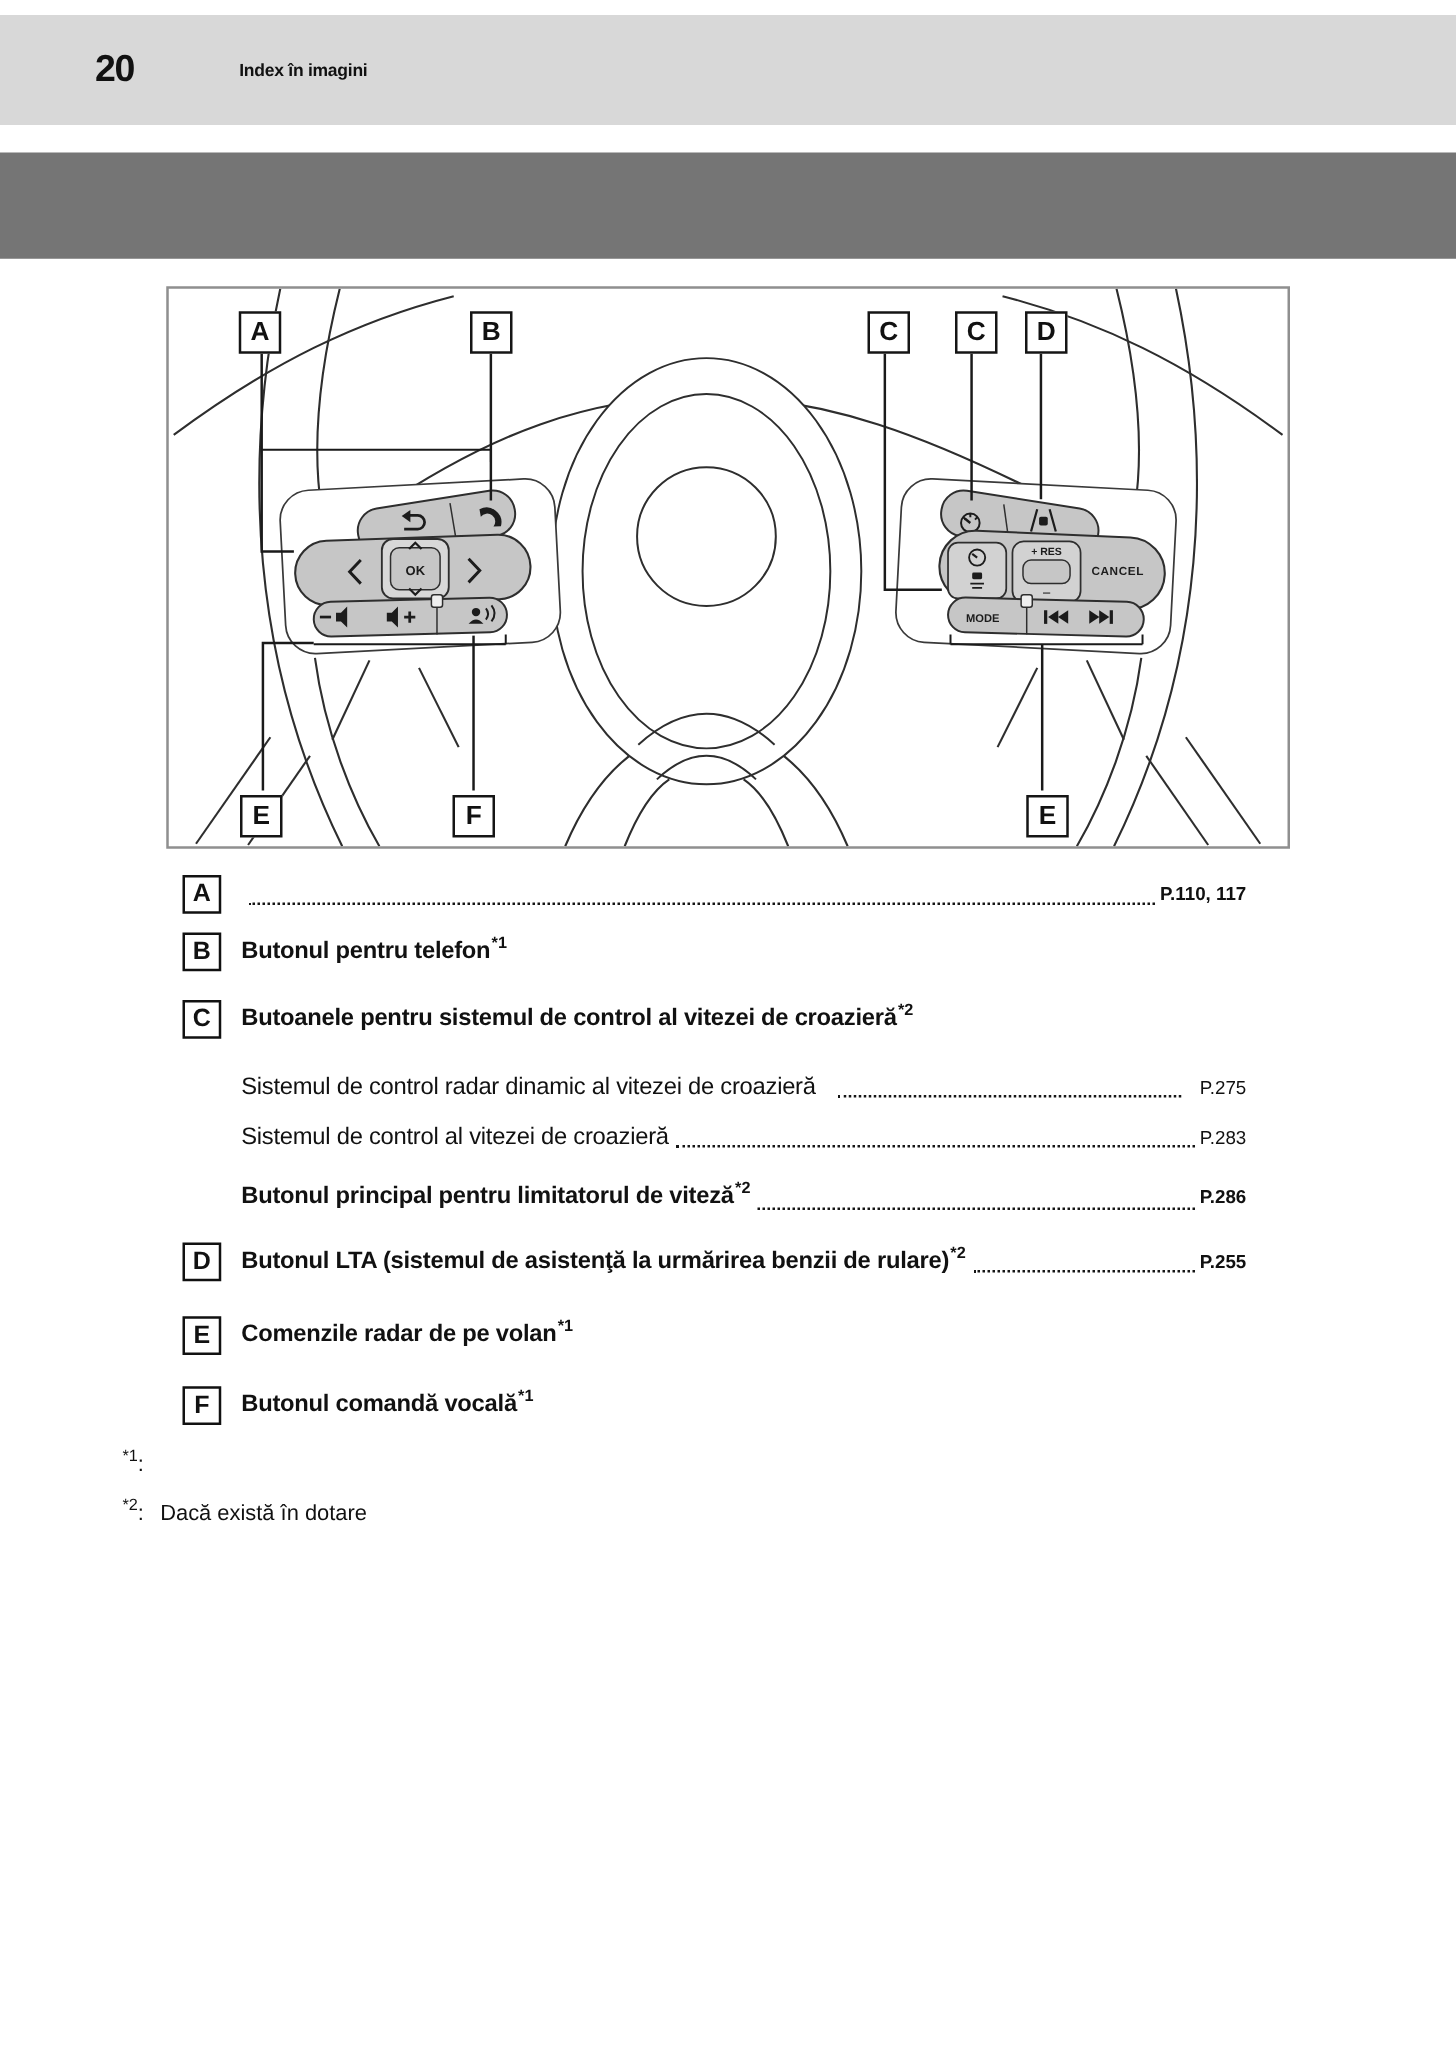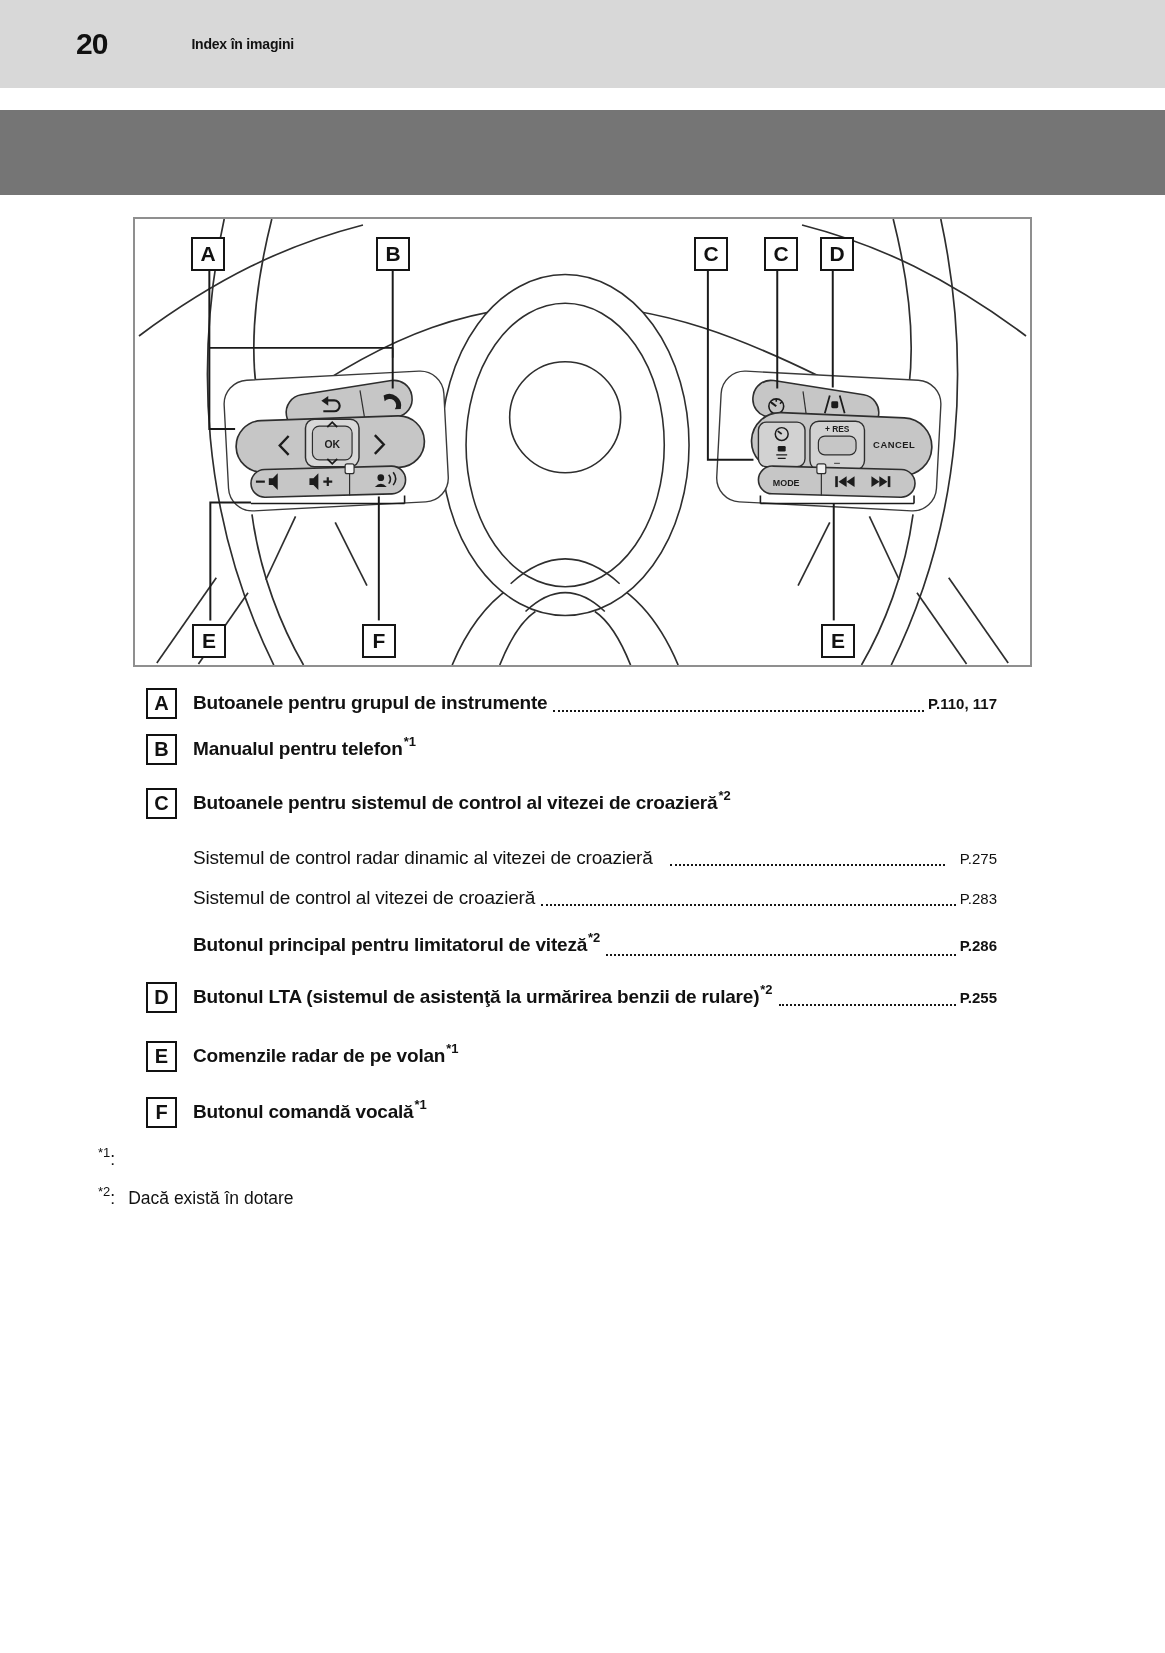--- a/index.html
+++ b/index.html
@@ -1,19 +1,19 @@
 <!DOCTYPE html>
 <html><head>
 <meta charset="utf-8">
 <style>
   html,body { margin:0; padding:0; background:#ffffff; }
   .page {
     position:relative; width:1165px; height:1253px; background:#ffffff;
     font-family:"Liberation Sans","DejaVu Sans",sans-serif; color:#111;
-    overflow:hidden; margin:0 auto;
+    overflow:hidden; margin:12px auto;
   }
   
   .topbar { position:absolute; left:0; top:0; width:1165px; height:88px;
     background:#d8d8d8; display:flex; align-items:center; }
   .pagenum { font-size:30px; font-weight:bold; margin-left:76px; letter-spacing:-1px; }
   .sectitle { font-size:14px; font-weight:bold; margin-left:84px; letter-spacing:-0.2px; }
   .banner { position:absolute; left:0; top:110px; width:1165px; height:85px; background:#757575; }
 
   
   .frame { position:absolute; left:133px; top:217px; width:899px; height:450px;
@@ -194,28 +194,27 @@
     <div class="callout" style="left:559px; top:18px;">C</div>
     <div class="callout" style="left:629px; top:18px;">C</div>
     <div class="callout" style="left:685px; top:18px;">D</div>
     <div class="callout" style="left:57px;  top:405px;">E</div>
     <div class="callout" style="left:227px; top:405px;">F</div>
     <div class="callout" style="left:686px; top:405px;">E</div>
   </div>
 
   <div class="row bold" style="top:687px;">
     <div class="lb">A</div>
-    <span class="lbl">Butoanele pentru grupul de instrumente</span>
     <div class="dots"></div>
     <span class="ref">P.110, 117</span>
   </div>
 
   <div class="row bold" style="top:733px;">
     <div class="lb">B</div>
-    <span class="lbl">Manualul pentru telefon</span>
+    <span class="lbl">Butonul pentru telefon</span>
     <span class="sup">*1</span>
   </div>
 
   <div class="row bold" style="top:787px;">
     <div class="lb">C</div>
     <span class="lbl">Butoanele pentru sistemul de control al vitezei de croazieră</span>
     <span class="sup">*2</span>
   </div>
 
   <div class="row sub" style="top:845px;gap:11px;">

